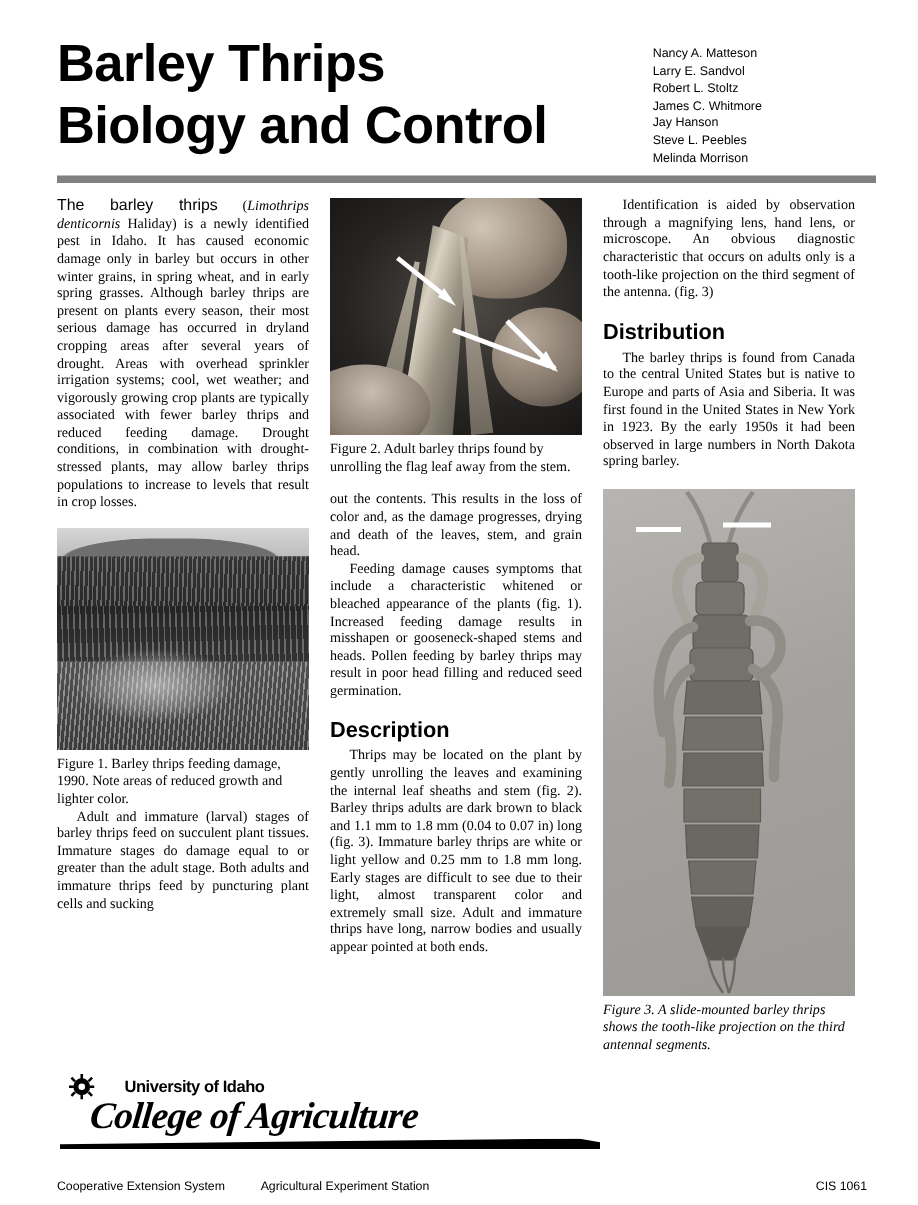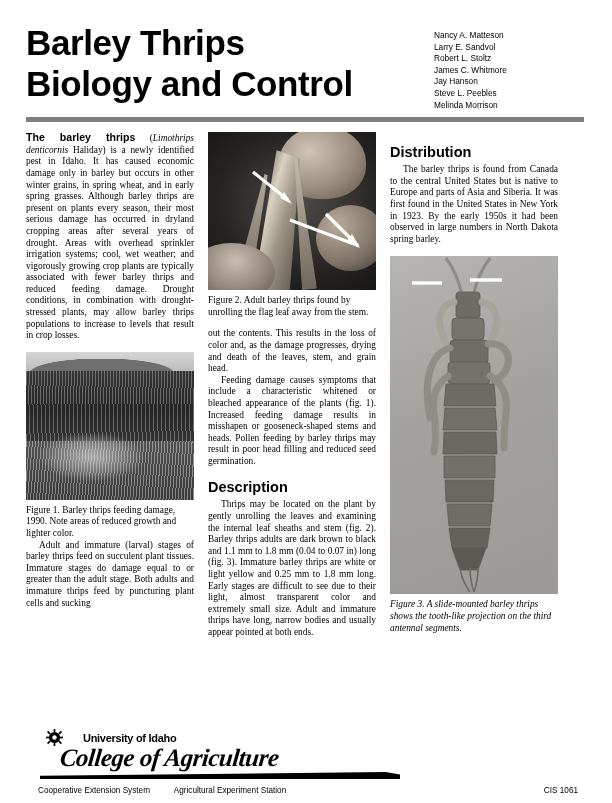--- a/index.html
+++ b/index.html
@@ -13,21 +13,21 @@
     color: #000000;
     overflow: hidden;
     position: relative;
   }
 
   .page {
     position: absolute;
     left: 0; top: 0;
     width: 612px;
     height: 803px;
-    padding: 22px 28px 0 26px;
+    padding: 22px 28px 0 38px;
   }
 
   
   .header {
     display: flex;
     align-items: flex-start;
     justify-content: space-between;
   }
   .title-block {
     width: 400px;
@@ -72,21 +72,21 @@
     line-height: 11.6px;
     text-align: justify;
     text-justify: inter-word;
   }
   .col p.ind { text-indent: 13px; }
   .col p + p { margin-top: 0; }
 
   .lead-run { }
   .lead {
     font-family: "Liberation Sans", sans-serif;
-    font-weight: bold;
+    font-weight: normal;
     font-size: 10.6px;
   }
   .sci { font-style: italic; }
 
   h2.section {
     font-family: "Liberation Sans", sans-serif;
     font-weight: bold;
     font-size: 14.5px;
     line-height: 17px;
     margin: 12px 0 3px 0;
@@ -223,21 +223,21 @@
     background: #000;
     clip-path: polygon(0% 55%, 96% 0%, 100% 35%, 100% 100%, 0% 100%);
   }
   .footer-line {
     display: flex;
     justify-content: space-between;
     align-items: flex-start;
     font-family: "Liberation Sans", sans-serif;
     font-size: 8.2px;
     color: #000;
-    margin-top: 1px;
+    margin-top: 14px;
   }
   .footer-left span { margin-right: 22px; }
 </style>
 </head>
 <body>
 
 <div class="page">
 
   <div class="header">
     <div class="title-block">
@@ -299,20 +299,21 @@
       </figure>
 
       <p style="margin-top:10px;">out the contents. This results in the loss of color and, as the damage progresses, drying and death of the leaves, stem, and grain head.</p>
       <p class="ind">Feeding damage causes symptoms that include a characteristic whitened or bleached appearance of the plants (fig. 1). Increased feeding damage results in misshapen or gooseneck-shaped stems and heads. Pollen feeding by barley thrips may result in poor head filling and reduced seed germination.</p>
 
       <h2 class="section">Description</h2>
       <p class="ind">Thrips may be located on the plant by gently unrolling the leaves and examining the internal leaf sheaths and stem (fig. 2). Barley thrips adults are dark brown to black and 1.1 mm to 1.8 mm (0.04 to 0.07 in) long (fig. 3). Immature barley thrips are white or light yellow and 0.25 mm to 1.8 mm long. Early stages are difficult to see due to their light, almost transparent color and extremely small size. Adult and immature thrips have long, narrow bodies and usually appear pointed at both ends.</p>
     </div>
 
     <div class="col">
+      <p class="ind">Identification is aided by observation through a magnifying lens, hand lens, or microscope. An obvious diagnostic characteristic that occurs on adults only is a tooth-like projection on the third segment of the antenna. (fig. 3)</p>
 
       <h2 class="section">Distribution</h2>
       <p class="ind">The barley thrips is found from Canada to the central United States but is native to Europe and parts of Asia and Siberia. It was first found in the United States in New York in 1923. By the early 1950s it had been observed in large numbers in North Dakota spring barley.</p>
 
       <figure class="figure" style="margin-top:11px;font-style:italic;">
         <div class="photo photo-thrips">
           <div class="slide"></div>
           <svg class="bug" viewBox="0 0 168 338" preserveAspectRatio="none">
             <g fill="#77756f" stroke="#5c5a55" stroke-width="0.8">
 

